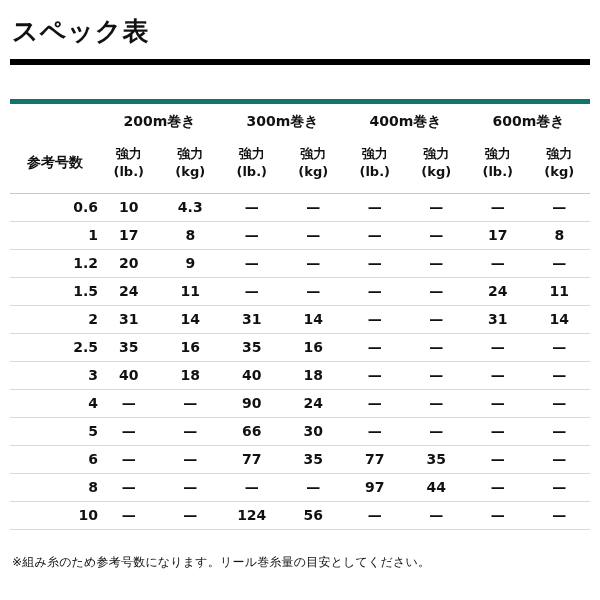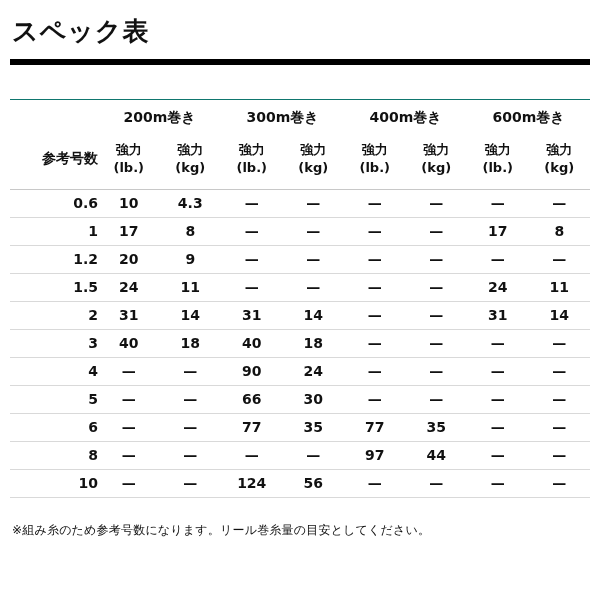--- a/index.html
+++ b/index.html
@@ -21,41 +21,41 @@
     font-weight: bold;
     letter-spacing: 1px;
     padding: 4px 2px 10px 2px;
     border-bottom: 6px solid #000000;
   }
   table.spec {
     width: 580px;
     border-collapse: collapse;
     table-layout: fixed;
     margin-top: 34px;
-    border-top: 1px solid #0f766e;
+    border-top: 5px solid #0f766e;
   }
   col.size-col { width: 88px; }
   th, td {
     font-weight: bold;
     text-align: center;
     vertical-align: middle;
   }
   tr.group-row th {
     font-size: 14px;
     padding: 9px 0 6px 0;
   }
   tr.sub-row th {
     font-size: 13px;
     line-height: 1.4;
     padding: 8px 0 12px 0;
     white-space: pre-line;
     border-bottom: 1px solid #c8c8c8;
   }
   tr.sub-row th.row-header {
-    text-align: right;
+    text-align: center;
     font-size: 14px;
     padding-left: 2px;
     white-space: nowrap;
   }
   tbody th, tbody td {
     font-size: 14px;
     padding: 5px 0 6px 0;
     border-bottom: 1px solid #d9d9d9;
   }
   tbody th {
@@ -167,20 +167,31 @@
           <td>31</td>
           <td>14</td>
           <td>31</td>
           <td>14</td>
           <td>—</td>
           <td>—</td>
           <td>31</td>
           <td>14</td>
         </tr>
         <tr>
+          <th>2.5</th>
+          <td>35</td>
+          <td>16</td>
+          <td>35</td>
+          <td>16</td>
+          <td>—</td>
+          <td>—</td>
+          <td>—</td>
+          <td>—</td>
+        </tr>
+        <tr>
           <th>3</th>
           <td>40</td>
           <td>18</td>
           <td>40</td>
           <td>18</td>
           <td>—</td>
           <td>—</td>
           <td>—</td>
           <td>—</td>
         </tr>

